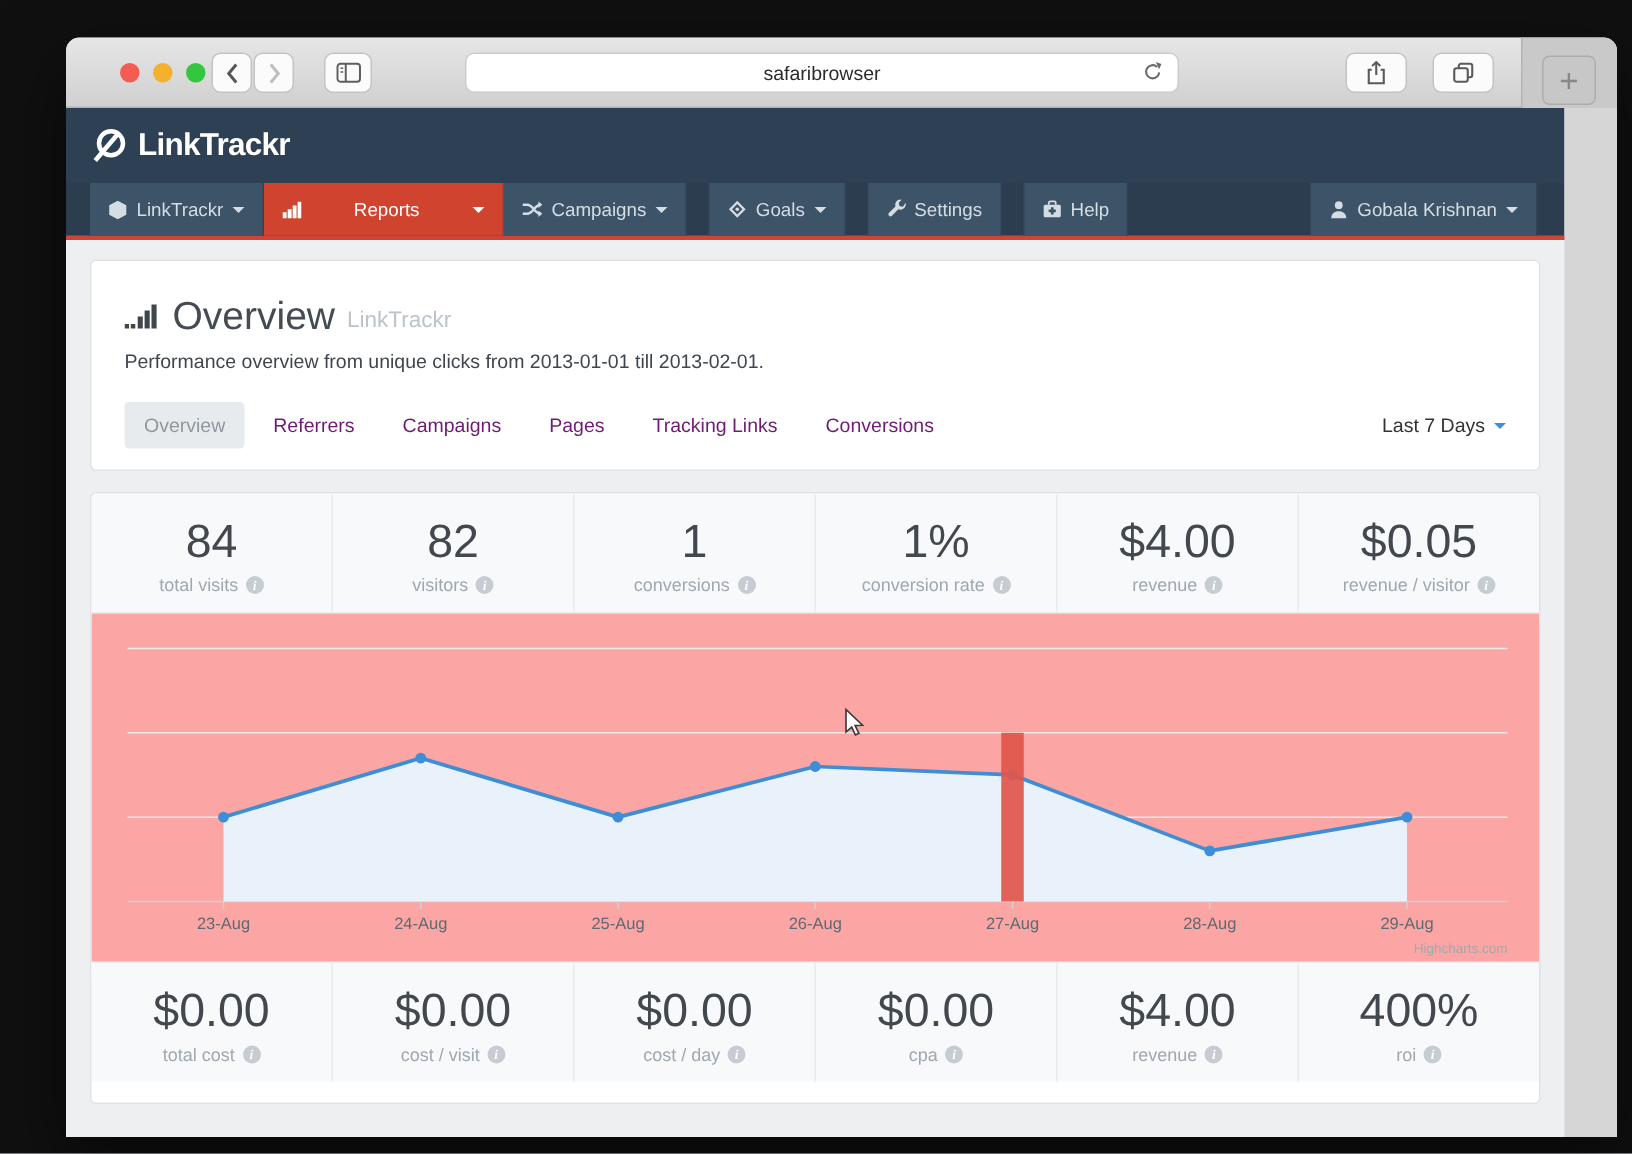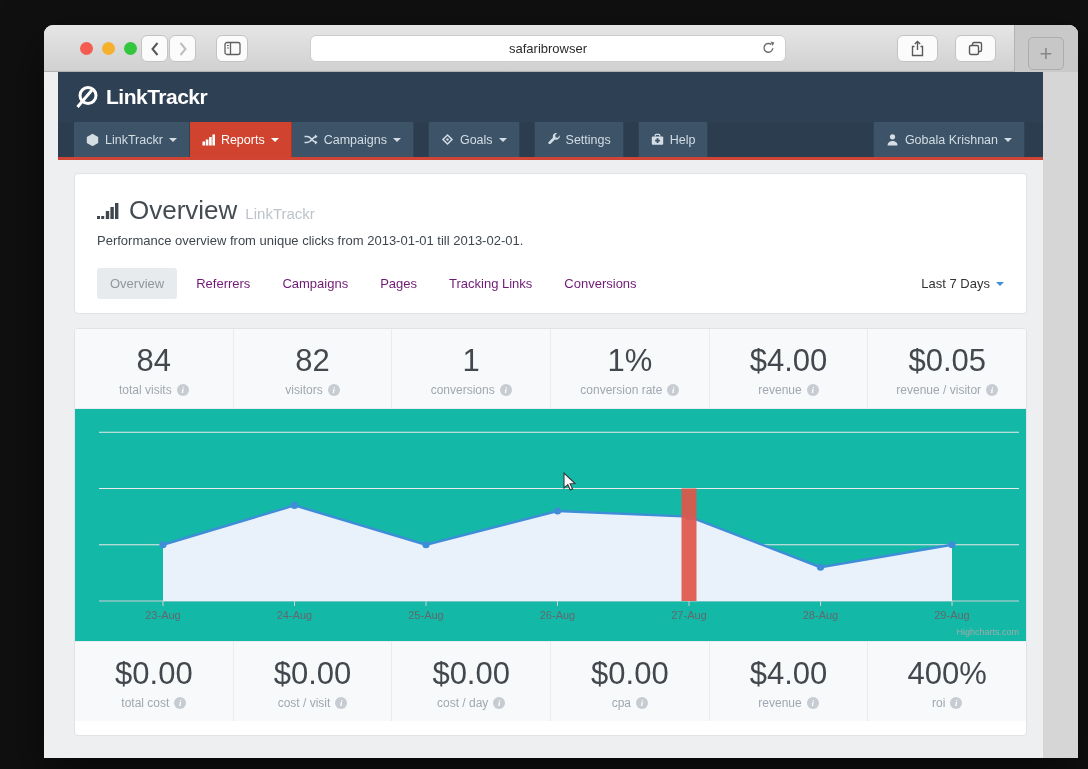--- a/index.html
+++ b/index.html
@@ -21,34 +21,34 @@
             border:1px solid #ccc; border-radius:6px; display:flex; align-items:center; justify-content:center;
             font-size:13px; color:#2b2b2b; }
   .urlbar .reload { position:absolute; right:9px; top:4px; }
   .newtab-strip { position:absolute; right:0; top:0; width:64px; height:47px; background:#c9c9c9;
                   border-left:1px solid #b3b3b3; }
   .plus-btn { position:absolute; right:14px; top:12px; width:36px; height:33px; background:#c7c7c7;
               border:1px solid #adadad; border-radius:5px; color:#878787; font-size:22px; font-weight:300;
               display:flex; align-items:center; justify-content:center; }
 
   
-  .viewport { position:absolute; left:0; top:47px; width:999px; height:686px; background:#edeff1; overflow:hidden;padding-left:14px; }
+  .viewport { position:absolute; left:0; top:47px; width:999px; height:686px; background:#edeff1; overflow:hidden; }
 
   
   .site-header { height:50px; background:#2e4053; display:flex; align-items:center; padding-left:16px; }
   .brand { display:flex; align-items:center; color:#fff; }
   .brand-text { font-size:21px; font-weight:bold; letter-spacing:-.5px; margin-left:6px; }
 
   
   .site-nav { height:38px; background:#2c3d4f; border-bottom:3px solid #cf4434;
               display:flex; align-items:stretch; padding-left:16px; font-size:12.5px; }
   .nav-item { display:flex; align-items:center; padding:0 12px; color:#d4dde4; background:#3c5368;
               border-right:1px solid rgba(0,0,0,.18); cursor:default; white-space:nowrap; }
   .nav-item .nicon { display:inline-flex; margin-right:6px; }
-  .nav-item.active { background:#d0442f; color:#fff; }
+  .nav-item.active { background:#d0442f; color:#fff;gap:29px; }
   .nav-item.gap { margin-left:14px; border-left:1px solid rgba(0,0,0,.18); }
   .nav-user { margin-left:auto; margin-right:18px; border-left:1px solid rgba(0,0,0,.18); }
   .caret { display:inline-block; width:0; height:0; border-left:4px solid transparent;
            border-right:4px solid transparent; border-top:4px solid currentColor; margin-left:6px; }
 
   
   .page { padding:13px 16px; }
   .card { background:#fff; border:1px solid #dfe3e6; border-radius:4px; }
   .card-head { padding:21px 22px 14px; }
   .title-row { display:flex; align-items:center; }
@@ -66,21 +66,21 @@
   .stats-row.top { border-bottom:1px solid #e9ecee; }
   .stats-row.bottom { border-top:1px solid #e9ecee; }
   .stat-cell { flex:1; text-align:center; border-right:1px solid #e9ecee; padding-top:14px; }
   .stat-cell:last-child { border-right:none; }
   .stat-value { font-size:31px; color:#42484e; }
   .stat-label { font-size:12px; color:#9fa8b0; margin-top:4px; display:flex; align-items:center; justify-content:center; }
   .info { width:12px; height:12px; border-radius:50%; background:#c6ccd2; color:#fff; font-size:9px;
           font-weight:bold; font-style:italic; font-family:"Liberation Serif",serif;
           display:inline-flex; align-items:center; justify-content:center; margin-left:5px; }
 
-  .chart-wrap { height:232px; position:relative; background:#14b8a6; }
+  .chart-wrap { height:232px; position:relative; background:#fca5a5; }
 
   .cursor { position:absolute; left:519px; top:447px; z-index:50; }
 </style>
 </head>
 <body>
 
 <div class="window">
 
   <div class="titlebar">
     <div class="lights">

